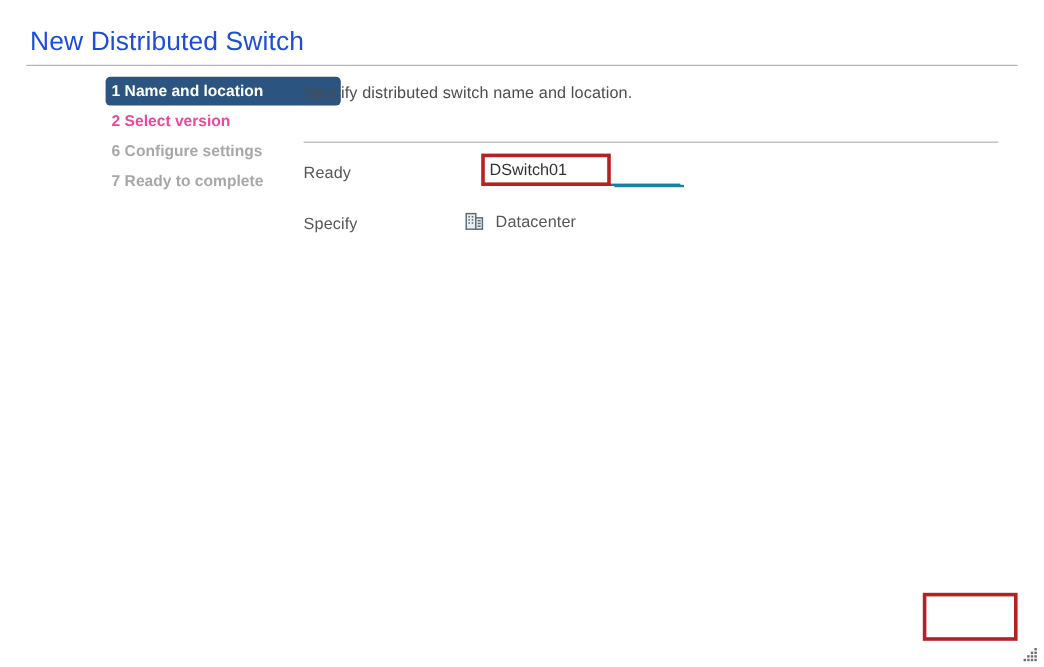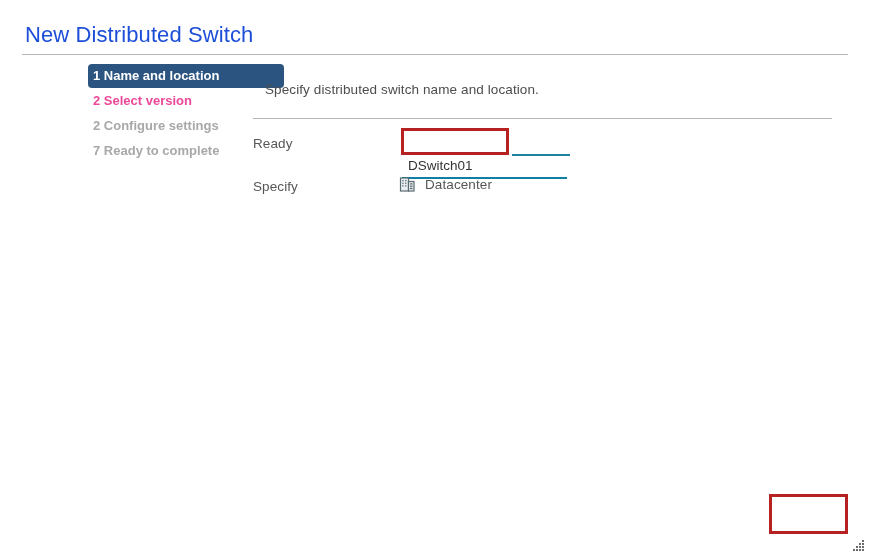--- a/index.html
+++ b/index.html
@@ -106,21 +106,21 @@
     font-size: 13.5px;
     font-weight: bold;
     color: #323232;
     margin: 0 0 9px 0;
     letter-spacing: 0.1px;
   }
   .content-sub {
     font-size: 13.5px;
     font-weight: 400;
     color: #4d4d4d;
-    margin: 12px;
+    margin: 0;
     letter-spacing: 0.1px;
   }
   .content-divider {
     position: absolute;
     left: 0px;
     top: 48px;
     width: 579px;
     height: 1px;
     background: #b5b5b5;
   }
@@ -161,21 +161,20 @@
     height: 26px;
     border: none;
     border-bottom: 2px solid #0f80a3;
     background: transparent;
     font-family: "Liberation Sans", "DejaVu Sans", sans-serif;
     font-size: 13.5px;
     color: #333333;
     padding: 0 0 0 6px;
     box-sizing: border-box;
     outline: none;
-    margin-top: 24px;
   }
   .input-underline-ext {
     position: absolute;
     left: 110px;
     top: 25px;
     width: 58px;
     height: 2px;
     background: #2080a0;
   }
 
@@ -187,21 +186,21 @@
     width: 108px;
     height: 27px;
     border: 3px solid #b62222;
     box-sizing: border-box;
     pointer-events: none;
   }
 
   
   .location-value {
     position: absolute;
-    left: 146px;
+    left: 134px;
     top: 1px;
     display: flex;
     align-items: center;
     gap: 9px;
   }
   .dc-icon {
     display: block;
     width: 17px;
     height: 17px;
   }
@@ -248,21 +247,21 @@
 
   <div class="dialog-corner-tl"></div>
   <div class="dialog-corner-tr"></div>
 
   <div class="dialog-title">New Distributed Switch</div>
   <div class="header-divider"></div>
 
   <div class="steps">
     <div class="step active">1 Name and location</div>
     <div class="step">2 Select version</div>
-    <div class="step disabled">2 Configure settings</div>
+    <div class="step disabled">6 Configure settings</div>
     <div class="step disabled">7 Ready to complete</div>
   </div>
 
   <div class="content">
     <p class="content-sub">Specify distributed switch name and location.</p>
     <div class="content-divider"></div>
 
     <div class="form">
 
       <div class="form-row">

